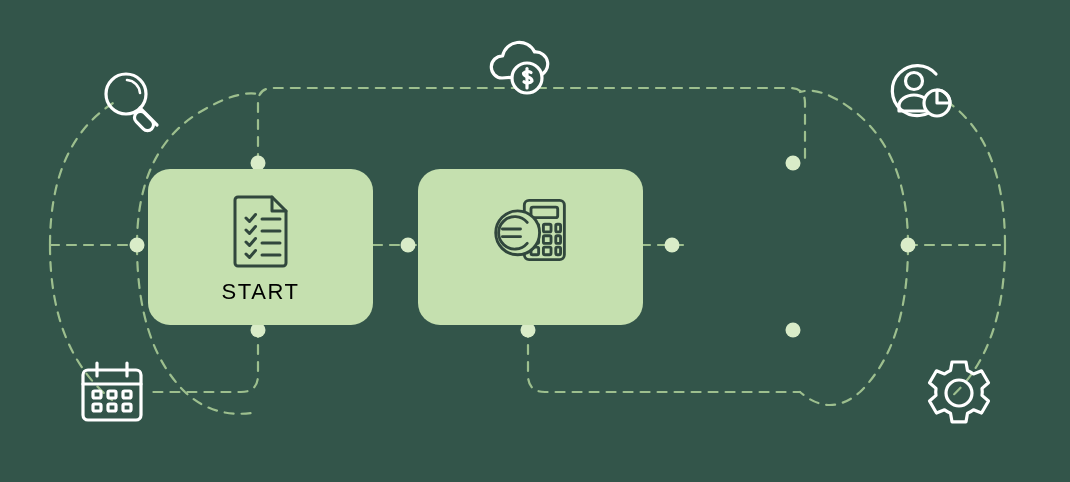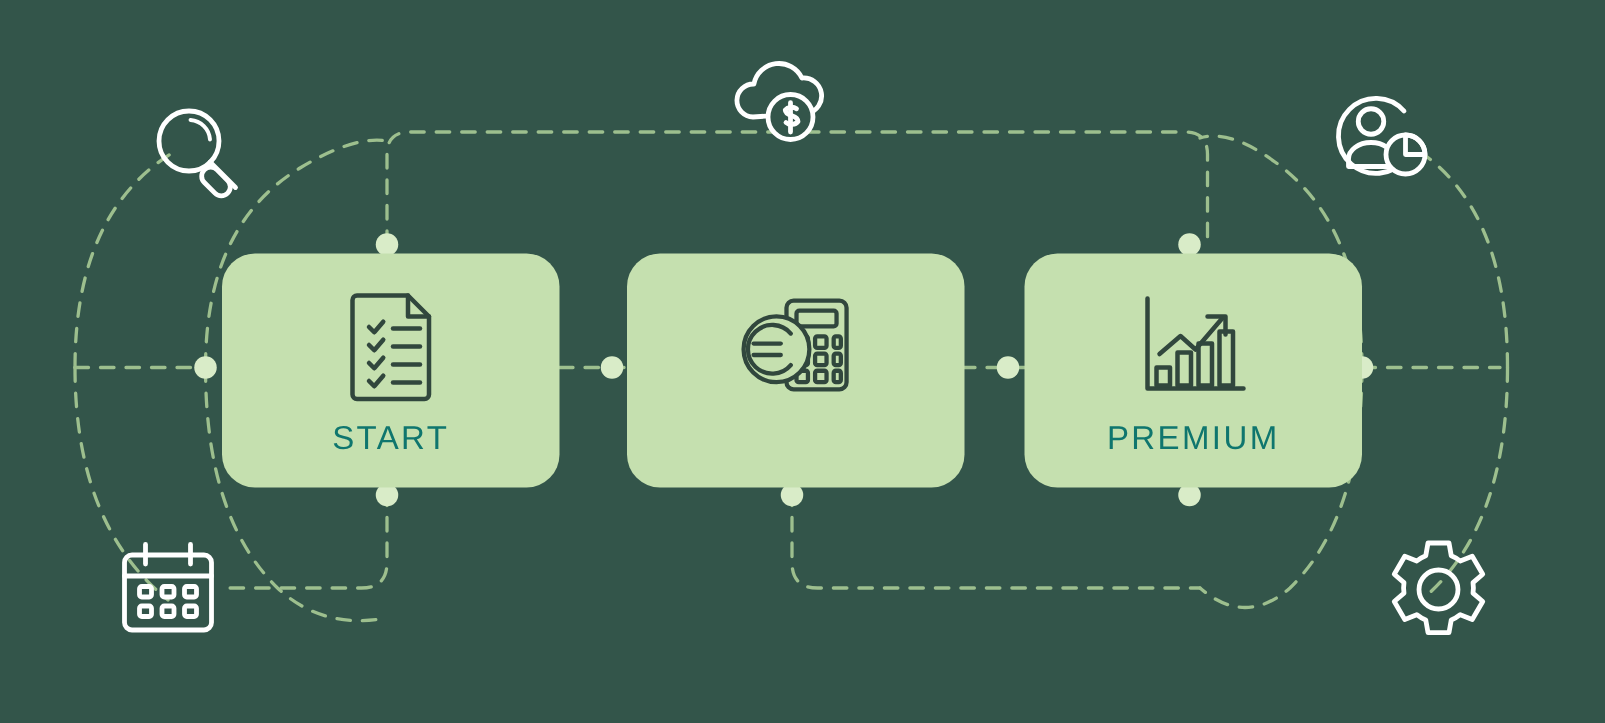--- a/index.html
+++ b/index.html
@@ -50,21 +50,21 @@
   }
   .card-icon {
     margin-top: 22px;
     width: 82px;
     height: 78px;
   }
   .card-label {
     margin-top: 12px;
     font-size: 22px;
     letter-spacing: 1.6px;
-    color: #0f766e;
+    color: #000000;
     font-family: "Liberation Sans", sans-serif;
     text-align: center;
     line-height: 1;
   }
   #card-start  { left: 148px; top: 169px; }
   #card-standard { left: 418px; top: 169px; }
   #card-premium  { left: 683px; top: 169px; }
 </style>
 </head>
 <body>
@@ -177,26 +177,14 @@
       <rect x="43" y="57" width="8" height="8" rx="1.5"></rect>
       <rect x="56" y="57" width="8" height="8" rx="1.5"></rect>
       <rect x="69" y="57" width="5" height="8" rx="1.5"></rect>
       <circle cx="29" cy="42" r="23" fill="#c5e0af"></circle>
       <path d="M39 31 a17 17 0 1 0 0 22"></path>
       <line x1="13" y1="38" x2="32" y2="38"></line>
       <line x1="13" y1="46" x2="32" y2="46"></line>
     </svg>
   </div>
 
-  <div class="card" id="card-premium">
-    <svg class="card-icon" viewBox="0 0 82 78" fill="none" stroke="#31473d" stroke-width="3" stroke-linecap="round" stroke-linejoin="round">
-      <path d="M10 8 v60 h64"></path>
-      <path d="M18 45 l14 -12 l10 9 l18 -21"></path>
-      <path d="M50 20 h12 v12"></path>
-      <rect x="16" y="54" width="9" height="12"></rect>
-      <rect x="30" y="44" width="9" height="22"></rect>
-      <rect x="44" y="38" width="9" height="28"></rect>
-      <rect x="58" y="30" width="9" height="36"></rect>
-    </svg>
-    <div class="card-label">PREMIUM</div>
-  </div>
 
 </div>
 
 </body></html>

